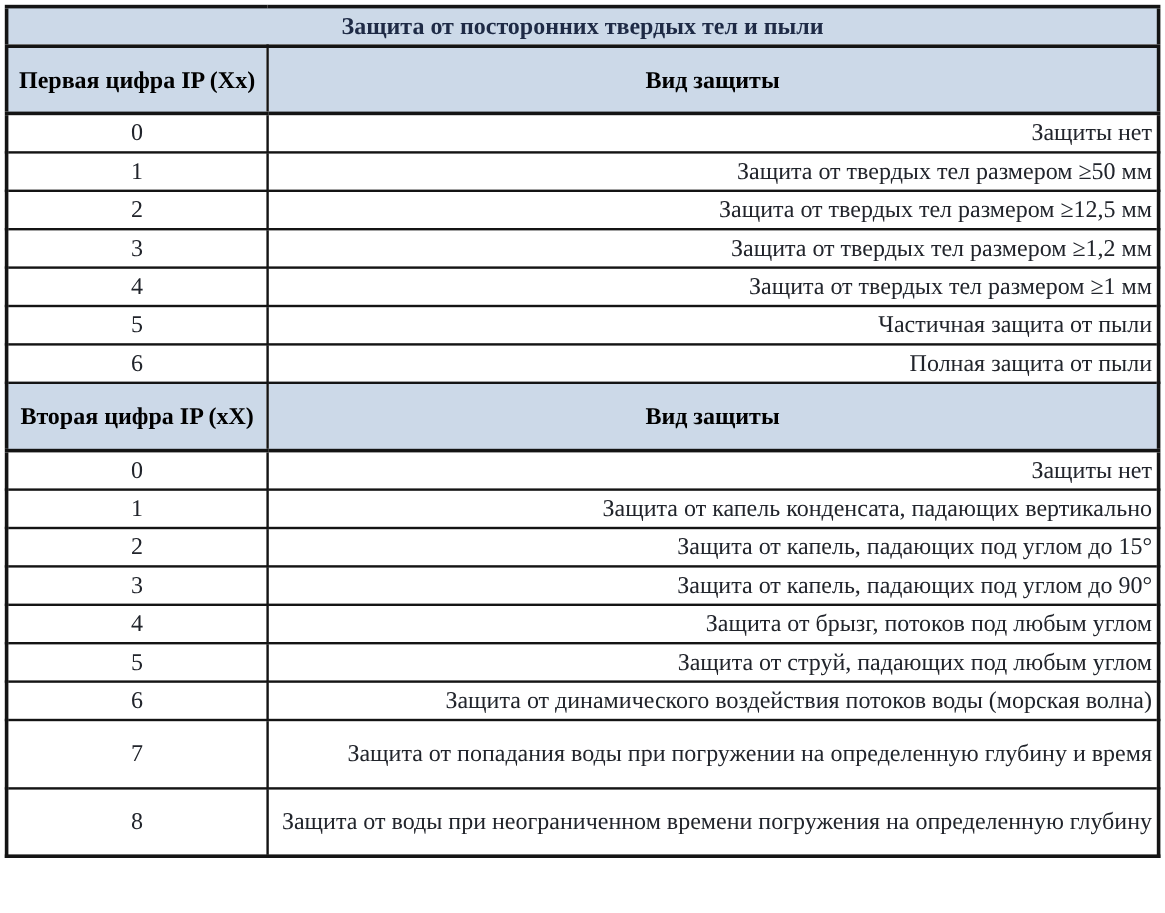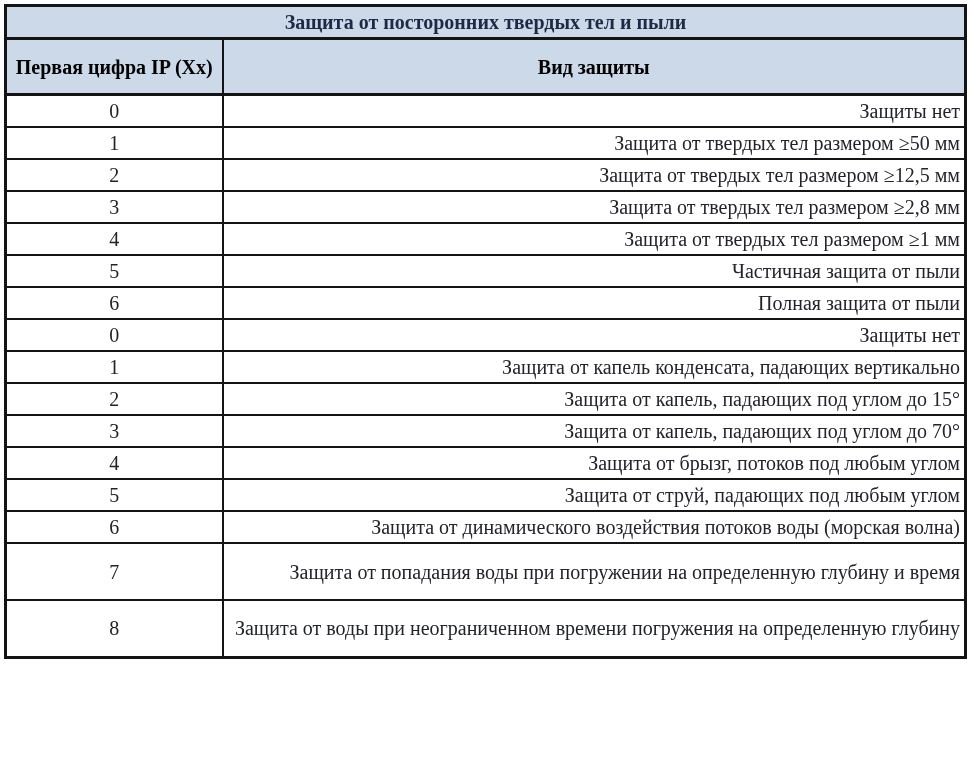--- a/index.html
+++ b/index.html
@@ -79,50 +79,54 @@
     <tr class="body-row">
       <td class="cell-digit">1</td>
       <td class="cell-desc">Защита от твердых тел размером ≥50 мм</td>
     </tr>
     <tr class="body-row">
       <td class="cell-digit">2</td>
       <td class="cell-desc">Защита от твердых тел размером ≥12,5 мм</td>
     </tr>
     <tr class="body-row">
       <td class="cell-digit">3</td>
-      <td class="cell-desc">Защита от твердых тел размером ≥2,8 мм</td>
+      <td class="cell-desc">Защита от твердых тел размером ≥1,2 мм</td>
     </tr>
     <tr class="body-row">
       <td class="cell-digit">4</td>
       <td class="cell-desc">Защита от твердых тел размером ≥1 мм</td>
     </tr>
     <tr class="body-row">
       <td class="cell-digit">5</td>
       <td class="cell-desc">Частичная защита от пыли</td>
     </tr>
     <tr class="body-row">
       <td class="cell-digit">6</td>
       <td class="cell-desc">Полная защита от пыли</td>
     </tr>
 
+    <tr class="col-header">
+      <td class="cell-digit">Вторая цифра IP (xX)</td>
+      <td>Вид защиты</td>
+    </tr>
     <tr class="body-row">
       <td class="cell-digit">0</td>
       <td class="cell-desc">Защиты нет</td>
     </tr>
     <tr class="body-row">
       <td class="cell-digit">1</td>
       <td class="cell-desc">Защита от капель конденсата, падающих вертикально</td>
     </tr>
     <tr class="body-row">
       <td class="cell-digit">2</td>
       <td class="cell-desc">Защита от капель, падающих под углом до 15°</td>
     </tr>
     <tr class="body-row">
       <td class="cell-digit">3</td>
-      <td class="cell-desc">Защита от капель, падающих под углом до 70°</td>
+      <td class="cell-desc">Защита от капель, падающих под углом до 90°</td>
     </tr>
     <tr class="body-row">
       <td class="cell-digit">4</td>
       <td class="cell-desc">Защита от брызг, потоков под любым углом</td>
     </tr>
     <tr class="body-row">
       <td class="cell-digit">5</td>
       <td class="cell-desc">Защита от струй, падающих под любым углом</td>
     </tr>
     <tr class="body-row">

